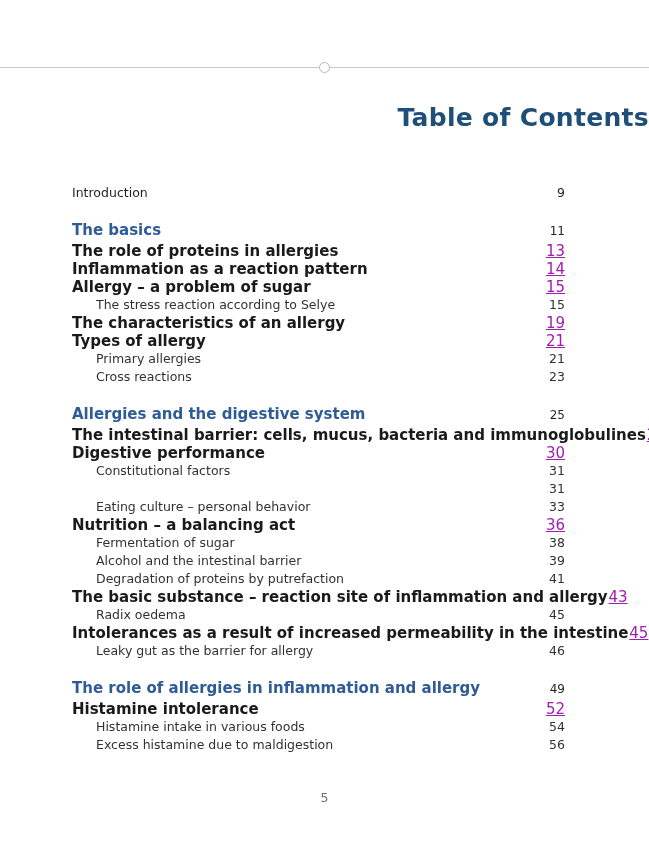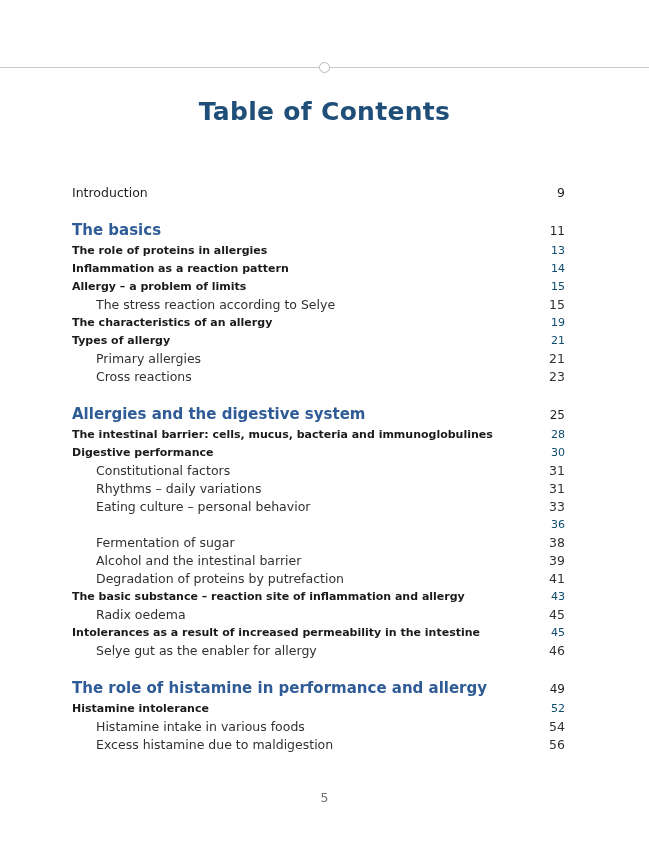--- a/index.html
+++ b/index.html
@@ -46,24 +46,24 @@
     height: 9px;
     border: 1px solid #b9b9bf;
     border-radius: 50%;
     background: #ffffff;
     box-sizing: content-box;
   }
 
   
   .toc-title {
     position: absolute;
-    top: 97px;
+    top: 103px;
     left: 0;
     width: 649px;
-    text-align: center;
+    text-align: right;
     font-size: 25px;
     font-weight: 700;
     letter-spacing: 0.3px;
     color: #1f4e79;
   }
 
   
   .toc-list {
     position: absolute;
     top: 184px;
@@ -108,27 +108,28 @@
     min-height: 22px;
   }
   .lvl-1 .page-no {
     color: #231f20;
     font-size: 12px;
     font-weight: 400;
   }
 
   
   .lvl-2 {
-    font-size: 11px;
+    font-size: 15px;
     font-weight: 700;
     color: #1a1a1a;
   }
   .lvl-2 .page-no {
-    color: #0c4a6e;
+    color: #a21caf;
     font-weight: 400;
+    text-decoration: underline;
   }
 
   
   .lvl-3 {
     font-size: 12.5px;
     font-weight: 400;
     color: #333033;
   }
   .lvl-3 .label { padding-left: 24px; }
   .lvl-3 .page-no { color: #333033; }
@@ -174,21 +175,21 @@
         <span class="label">The role of proteins in allergies</span>
         <span class="filler"></span>
         <span class="page-no">13</span>
       </div>
       <div class="entry lvl-2">
         <span class="label">Inflammation as a reaction pattern</span>
         <span class="filler"></span>
         <span class="page-no">14</span>
       </div>
       <div class="entry lvl-2">
-        <span class="label">Allergy – a problem of limits</span>
+        <span class="label">Allergy – a problem of sugar</span>
         <span class="filler"></span>
         <span class="page-no">15</span>
       </div>
       <div class="entry lvl-3">
         <span class="label">The stress reaction according to Selye</span>
         <span class="filler"></span>
         <span class="page-no">15</span>
       </div>
       <div class="entry lvl-2">
         <span class="label">The characteristics of an allergy</span>
@@ -224,30 +225,30 @@
         <span class="label">Digestive performance</span>
         <span class="filler"></span>
         <span class="page-no">30</span>
       </div>
       <div class="entry lvl-3">
         <span class="label">Constitutional factors</span>
         <span class="filler"></span>
         <span class="page-no">31</span>
       </div>
       <div class="entry lvl-3">
-        <span class="label">Rhythms – daily variations</span>
         <span class="filler"></span>
         <span class="page-no">31</span>
       </div>
       <div class="entry lvl-3">
         <span class="label">Eating culture – personal behavior</span>
         <span class="filler"></span>
         <span class="page-no">33</span>
       </div>
       <div class="entry lvl-2">
+        <span class="label">Nutrition – a balancing act</span>
         <span class="filler"></span>
         <span class="page-no">36</span>
       </div>
       <div class="entry lvl-3">
         <span class="label">Fermentation of sugar</span>
         <span class="filler"></span>
         <span class="page-no">38</span>
       </div>
       <div class="entry lvl-3">
         <span class="label">Alcohol and the intestinal barrier</span>
@@ -268,26 +269,26 @@
         <span class="label">Radix oedema</span>
         <span class="filler"></span>
         <span class="page-no">45</span>
       </div>
       <div class="entry lvl-2">
         <span class="label">Intolerances as a result of increased permeability in the intestine</span>
         <span class="filler"></span>
         <span class="page-no">45</span>
       </div>
       <div class="entry lvl-3">
-        <span class="label">Selye gut as the enabler for allergy</span>
+        <span class="label">Leaky gut as the barrier for allergy</span>
         <span class="filler"></span>
         <span class="page-no">46</span>
       </div>
       <div class="entry lvl-1 gap-before">
-        <span class="label">The role of histamine in performance and allergy</span>
+        <span class="label">The role of allergies in inflammation and allergy</span>
         <span class="filler"></span>
         <span class="page-no">49</span>
       </div>
       <div class="entry lvl-2">
         <span class="label">Histamine intolerance</span>
         <span class="filler"></span>
         <span class="page-no">52</span>
       </div>
       <div class="entry lvl-3">
         <span class="label">Histamine intake in various foods</span>

